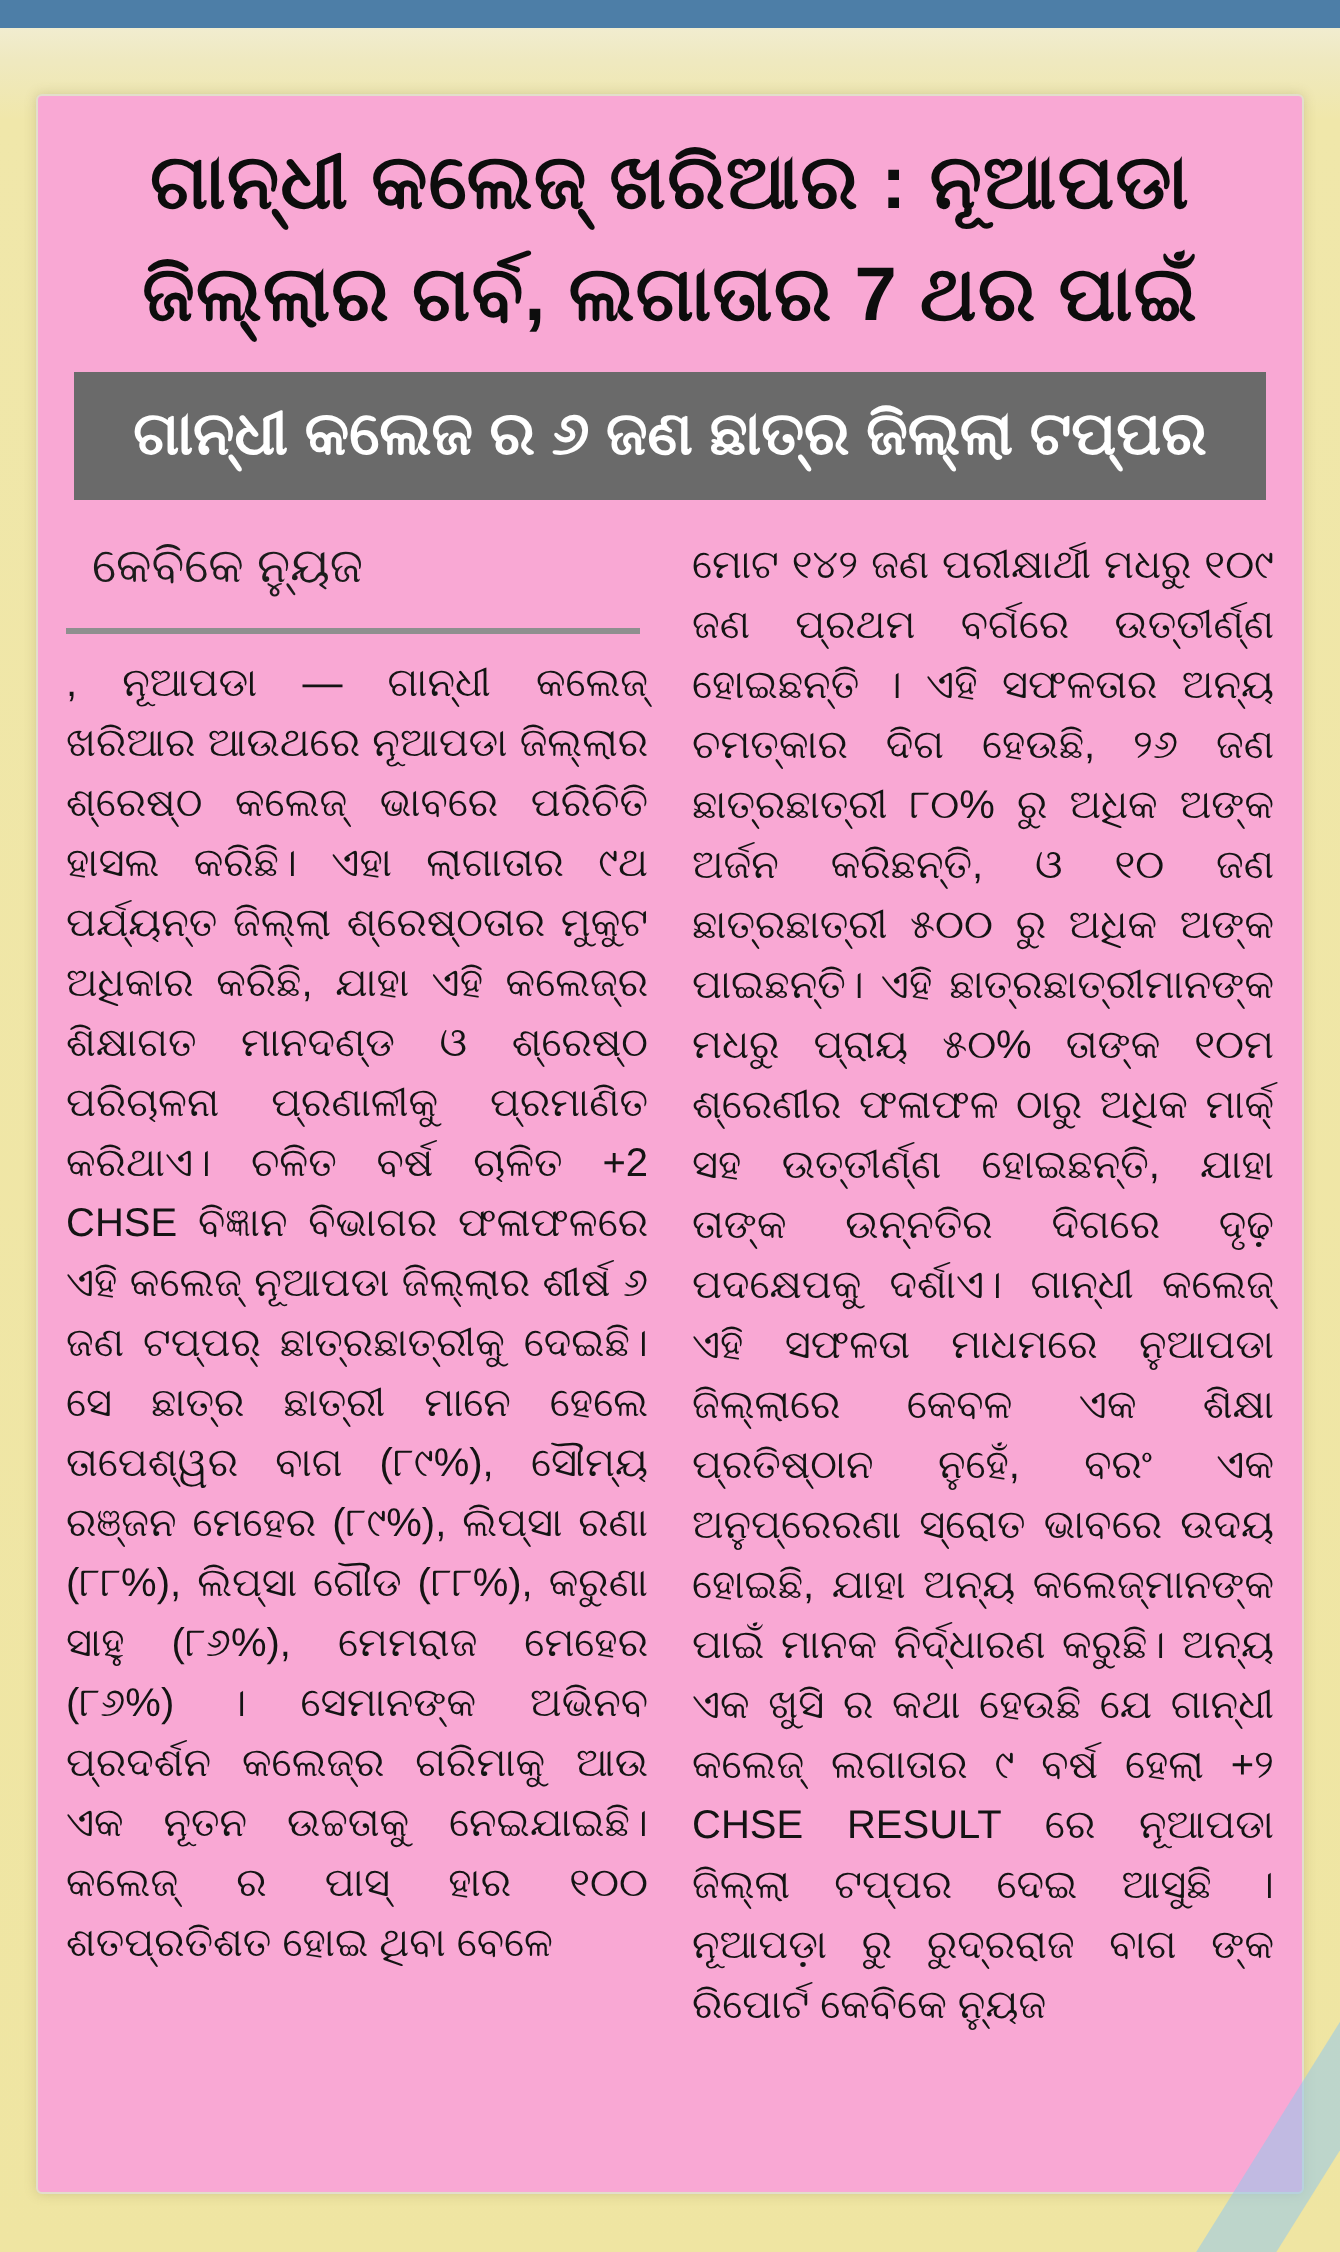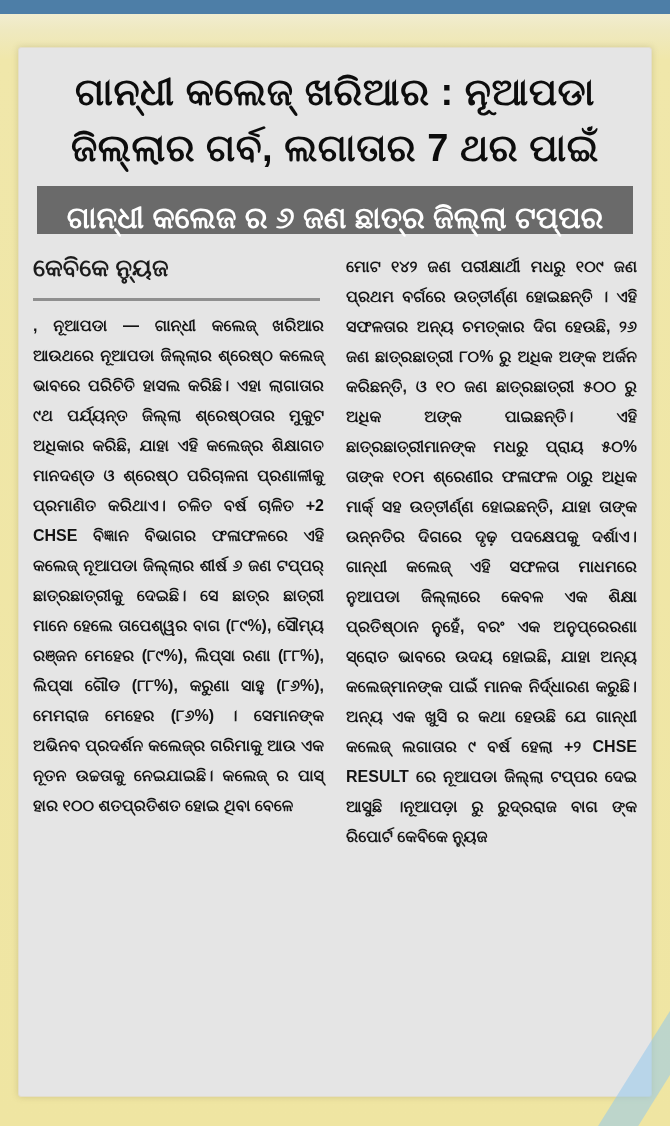--- a/index.html
+++ b/index.html
@@ -14,21 +14,21 @@
   .top-bar {
     position: absolute;
     left: 0; top: 0;
     width: 670px; height: 14px;
     background: #4d7ea7;
   }
   .paper {
     position: absolute;
     left: 18px; top: 47px;
     width: 634px; height: 1050px;
-    background: #e5e5e5;
+    background: #f9a8d4;
     border: 1px solid #e3decb;
     border-radius: 3px;
     box-shadow: 0 0 6px rgba(120,110,60,0.25);
     box-sizing: border-box;
     padding: 14px 12px 10px 12px;
   }
   .headline {
     text-align: center;
     font-weight: bold;
     color: #0d0d0d;
@@ -37,49 +37,49 @@
     letter-spacing: 0.5px;
     margin: 2px 0 10px 0;
   }
   .banner {
     background: #6a6a6a;
     color: #ffffff;
     text-align: center;
     font-weight: bold;
     font-size: 30px;
     line-height: 64px;
-    height: 48px;
+    height: 64px;
     margin: 0 6px 14px 6px;
   }
   .columns {
     display: flex;
     gap: 22px;
     padding: 0 2px;
   }
   .col { flex: 1; }
   .col-left  { max-width: 296px; }
   .col-right { max-width: 308px; }
   .byline {
-    font-weight: bold;
+    font-weight: normal;
     font-size: 24px;
     color: #1c1c1c;
     padding-top: 6px;
+    margin-left: 13px;
   }
   .byline-rule {
     border: none;
     border-top: 3px solid #8f8f8f;
     margin: 16px 4px 10px 0;
   }
   .body-text {
-    font-size: 16px;
+    font-size: 20px;
     line-height: 30px;
     color: #141414;
     text-align: justify;
     margin: 0;
-    font-weight: bold;
   }
   .col-right .body-text { margin-top: 4px; }
   .stripe {
     position: absolute;
     width: 520px;
     height: 34px;
     left: 420px;
     top: 1010px;
     background: rgba(148, 200, 236, 0.55);
     transform: rotate(-58deg);

